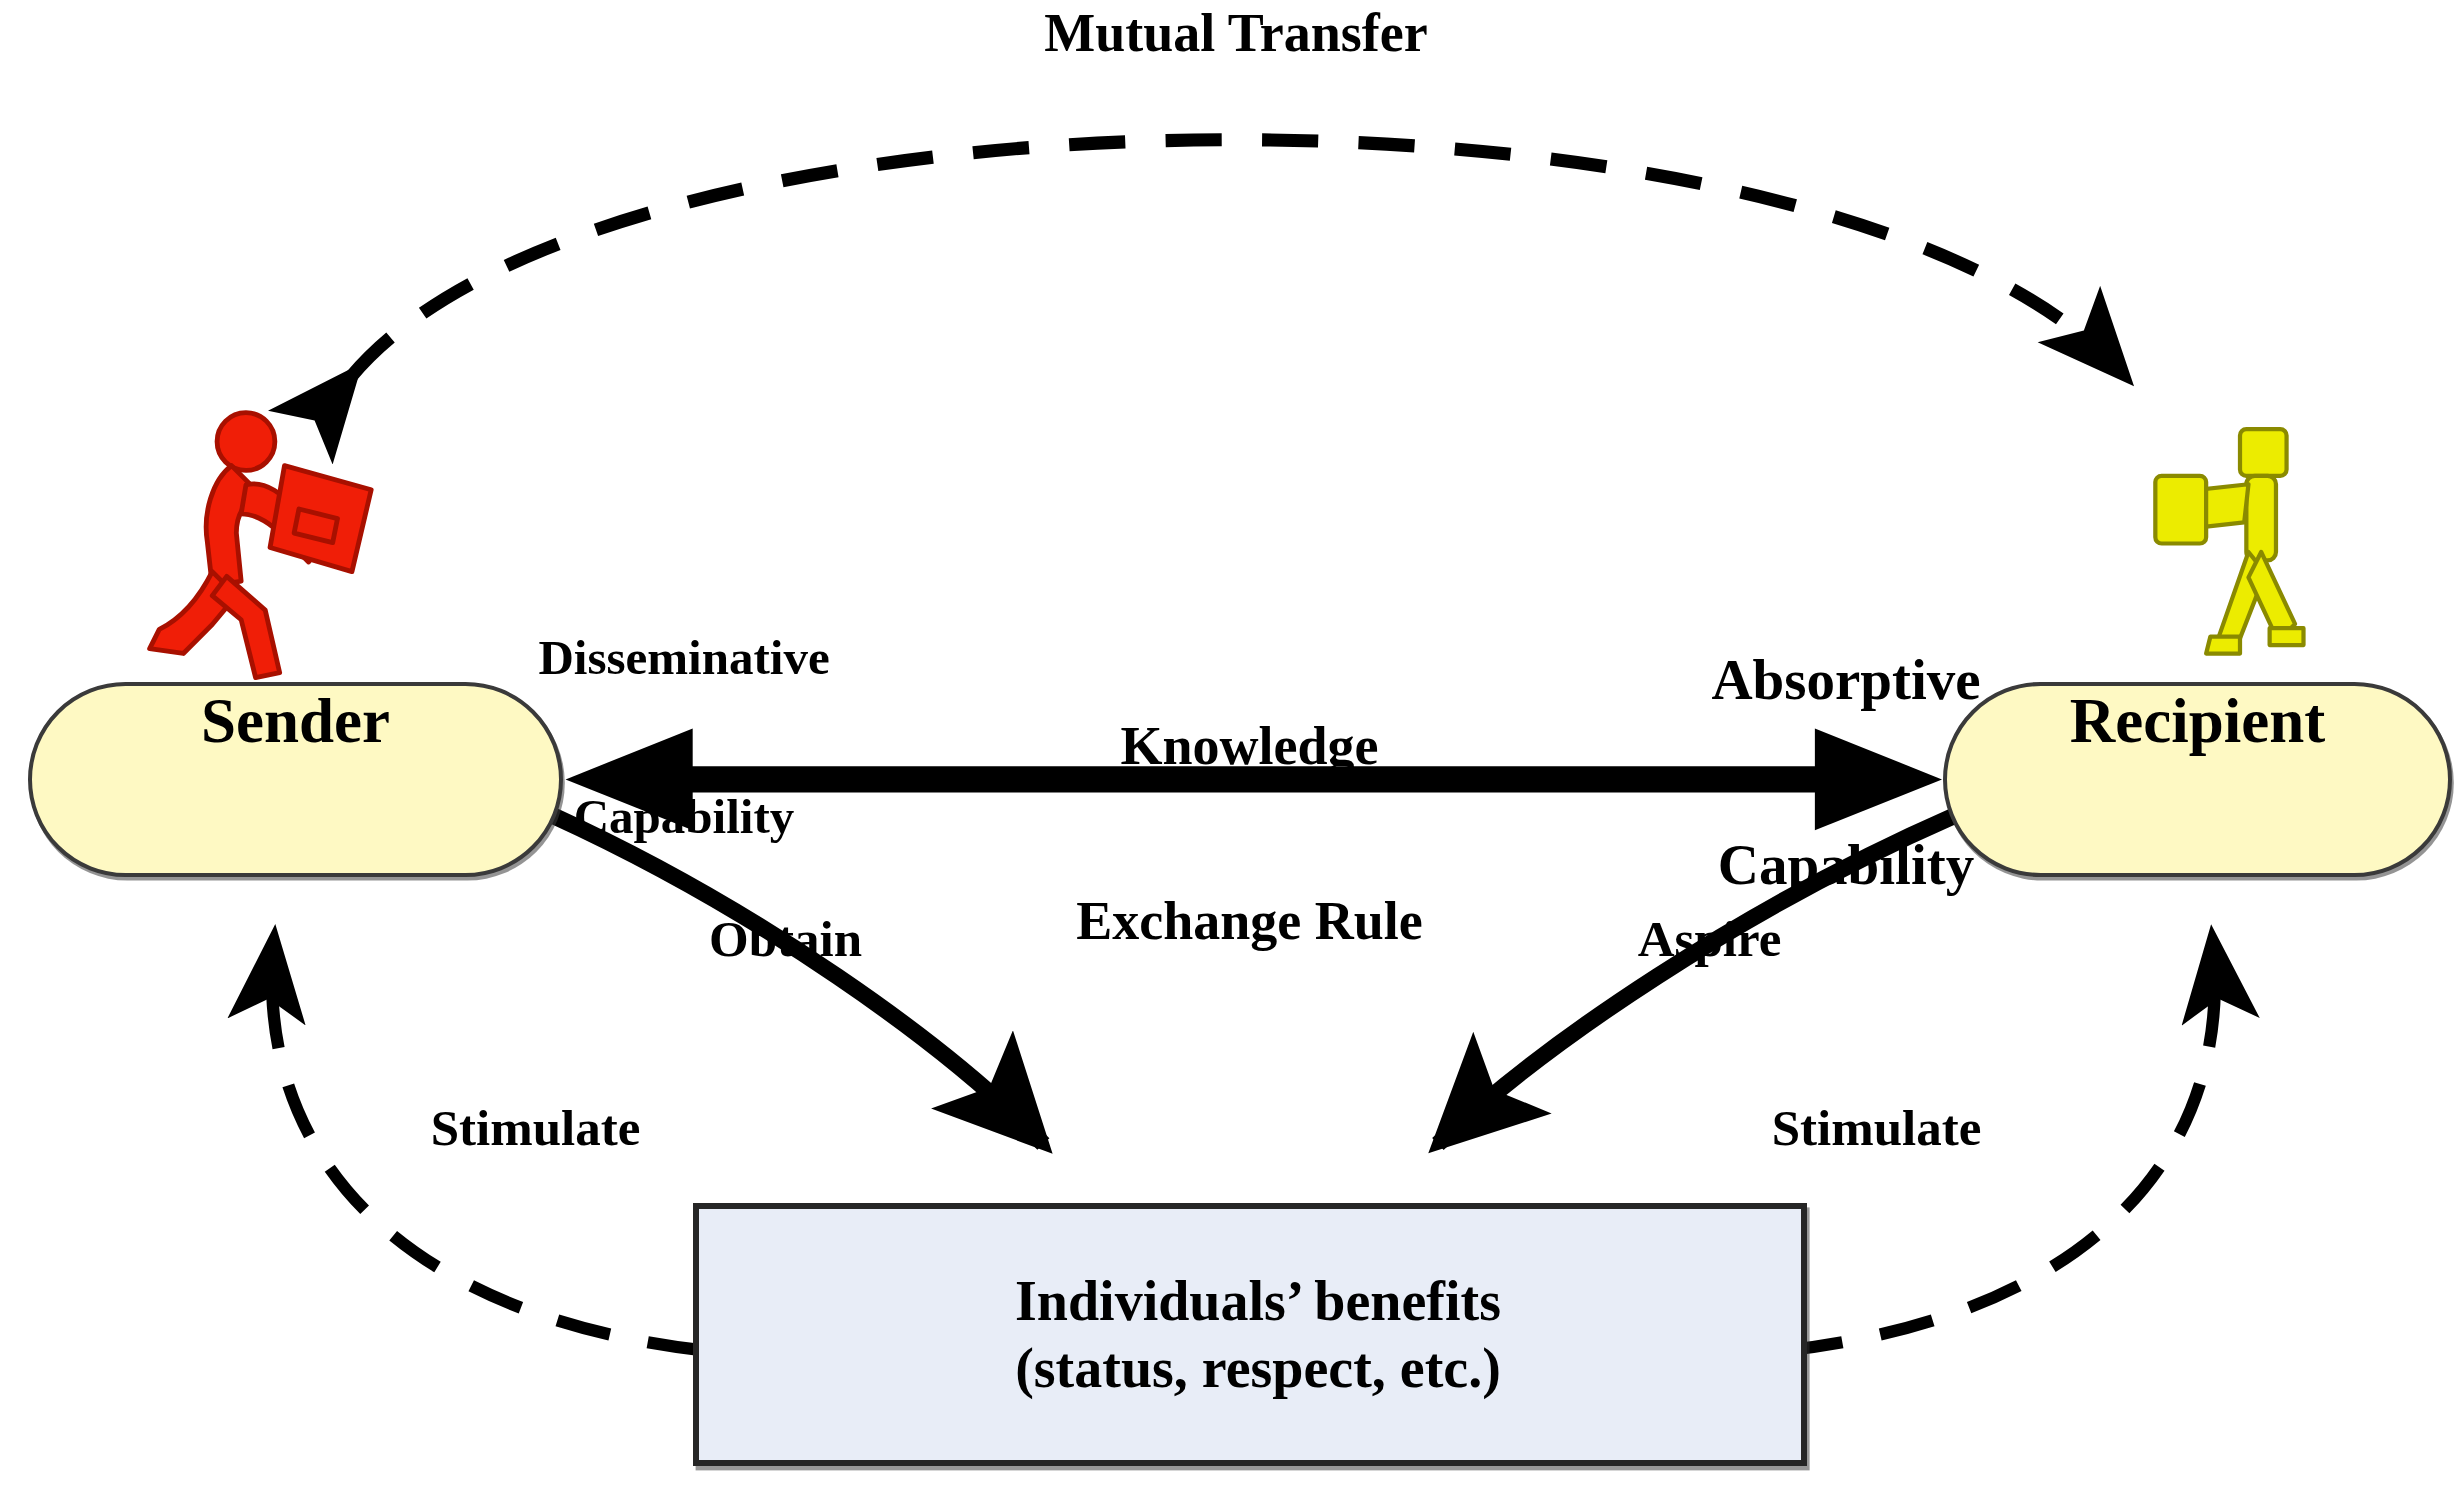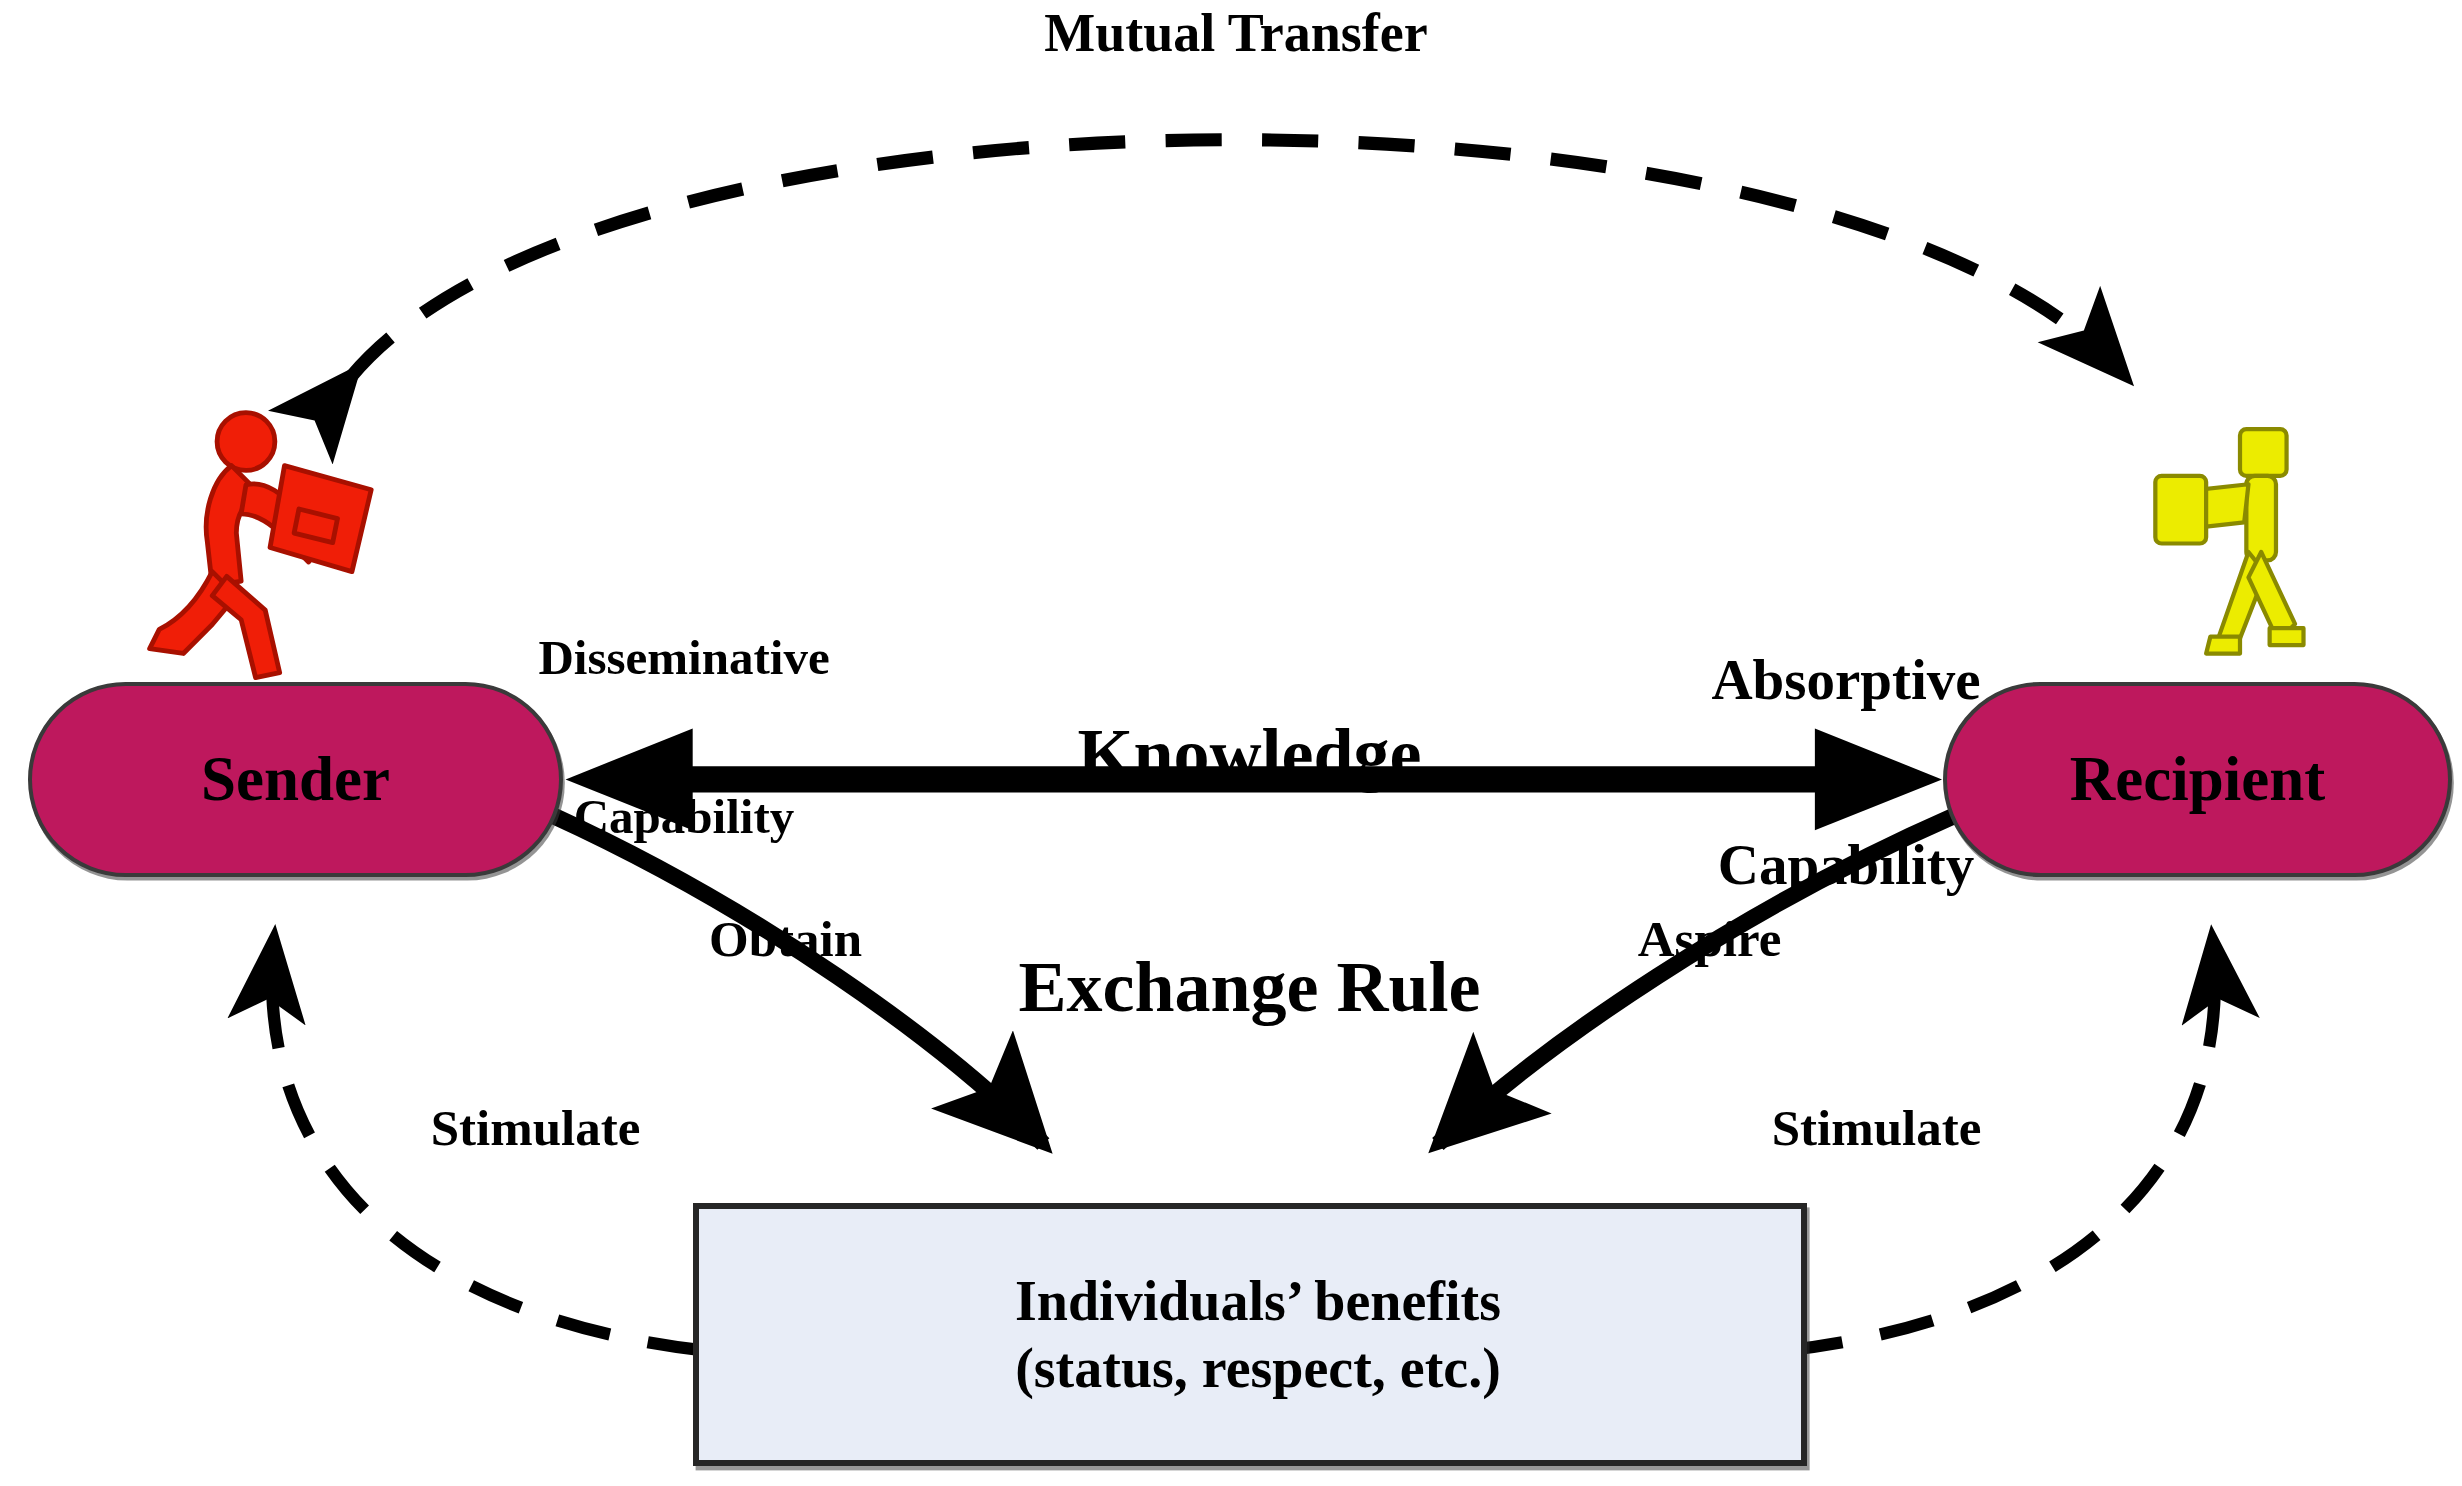--- a/index.html
+++ b/index.html
@@ -3,22 +3,22 @@
 <meta charset="utf-8">
 <style>
   html,body{margin:0;padding:0;background:#fff;}
   body{font-family:"Liberation Serif",serif;}
   #stage{position:relative;width:2462px;height:1486px;background:#ffffff;overflow:hidden;}
   #vec{position:absolute;left:0;top:0;width:2462px;height:1486px;}
   .lbl{position:absolute;font-family:"Liberation Serif",serif;font-weight:bold;color:#000;
        text-align:center;line-height:1.08;white-space:pre;}
   .node-text{position:absolute;font-family:"Liberation Serif",serif;font-weight:bold;color:#000;
        text-align:center;line-height:1.12;width:100%;}
-  .pill{position:absolute;background:#be185d;border:4.4px solid #3a3a3a;border-radius:876px;
-        box-sizing:border-box;display:flex;align-items:center;justify-content:center;
+  .pill{position:absolute;background:#fef9c3;border:4.4px solid #3a3a3a;border-radius:876px;
+        box-sizing:border-box;display:flex;align-items:flex-start;justify-content:center;
         box-shadow:1.8px 3.5px 0 rgba(60,60,60,.55);}
   .rectbox{position:absolute;background:#e8edf7;border:6.1px solid #262626;box-sizing:border-box;
         display:flex;align-items:center;justify-content:center;flex-direction:column;
         box-shadow:2.6px 4.4px 0 rgba(50,50,50,.5);padding-left:16px;}
   .figure{position:absolute;}
 </style>
 </head>
 <body>
 
 <div id="stage">
@@ -83,21 +83,21 @@
   <div class="lbl" style="left:412px;top:526px;width:544px;font-size:49px;">
     <div>Disseminative</div>
     <div>Capability</div>
   </div>
 
   <div class="lbl" style="left:1618px;top:526px;width:456px;font-size:57px;">
     <div>Absorptive</div>
     <div>Capability</div>
   </div>
 
-  <div class="lbl" style="left:947px;top:560px;width:605px;font-size:72px;">
+  <div class="lbl" style="left:947px;top:600px;width:605px;font-size:54px;">
     <div>Knowledge</div>
     <div>Exchange Rule</div>
   </div>
 
   <div class="lbl" style="left:645px;top:912px;width:281px;font-size:51px;">Obtain</div>
 
   <div class="lbl" style="left:1578px;top:912px;width:263px;font-size:51px;">Aspire</div>
 
   <div class="lbl" style="left:360px;top:1101px;width:351px;font-size:51px;">Stimulate</div>
 

